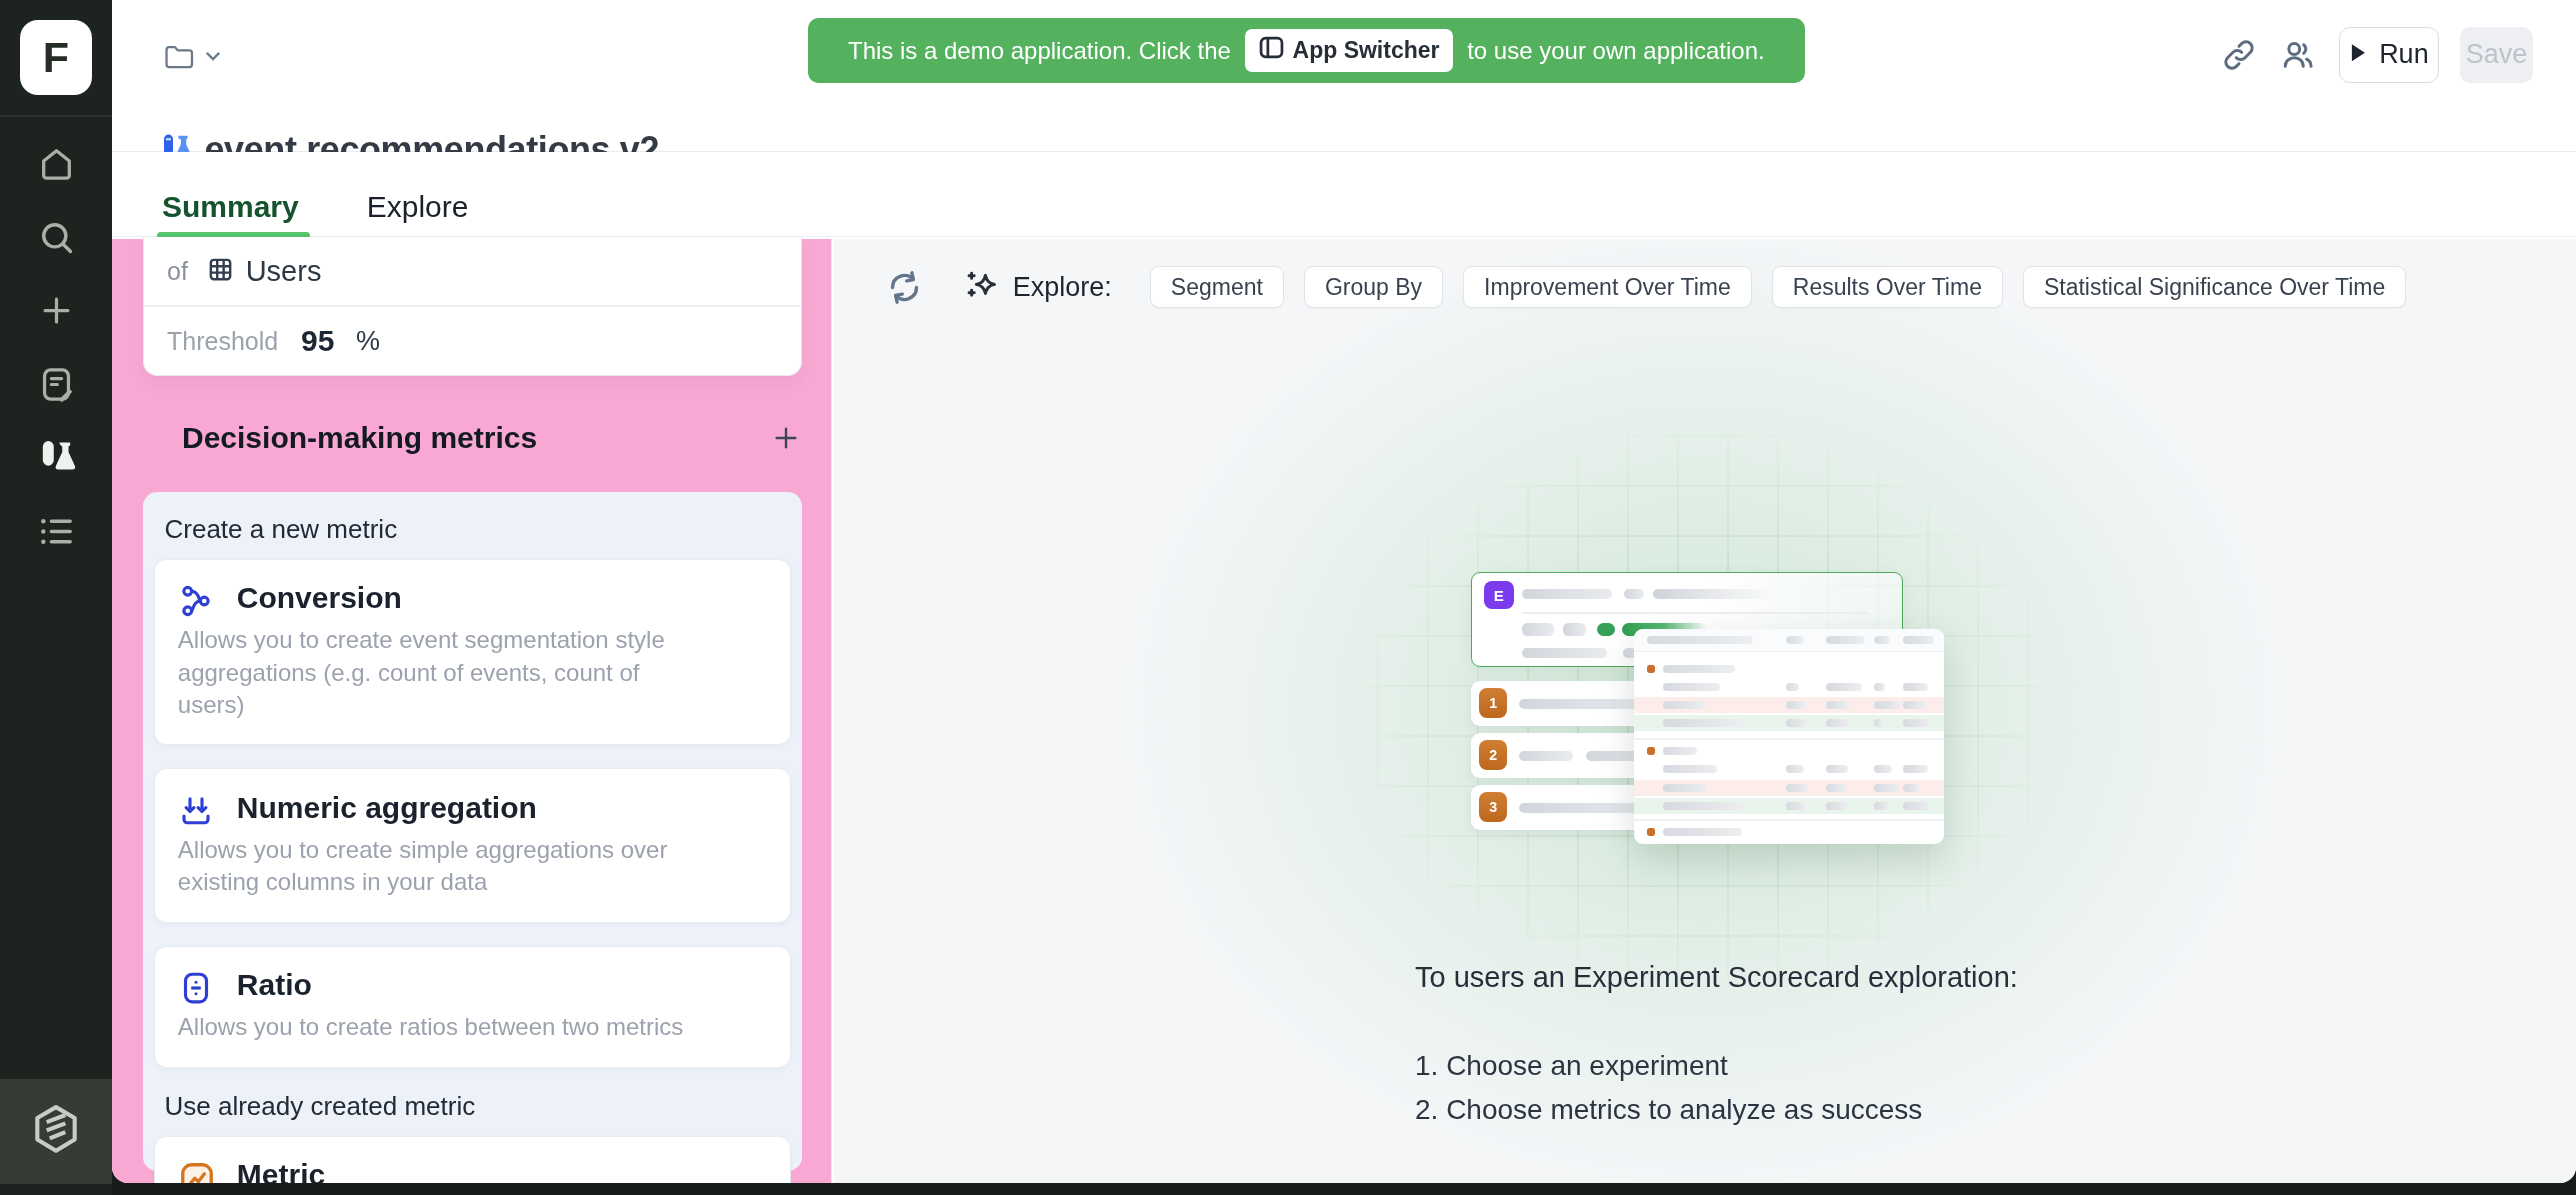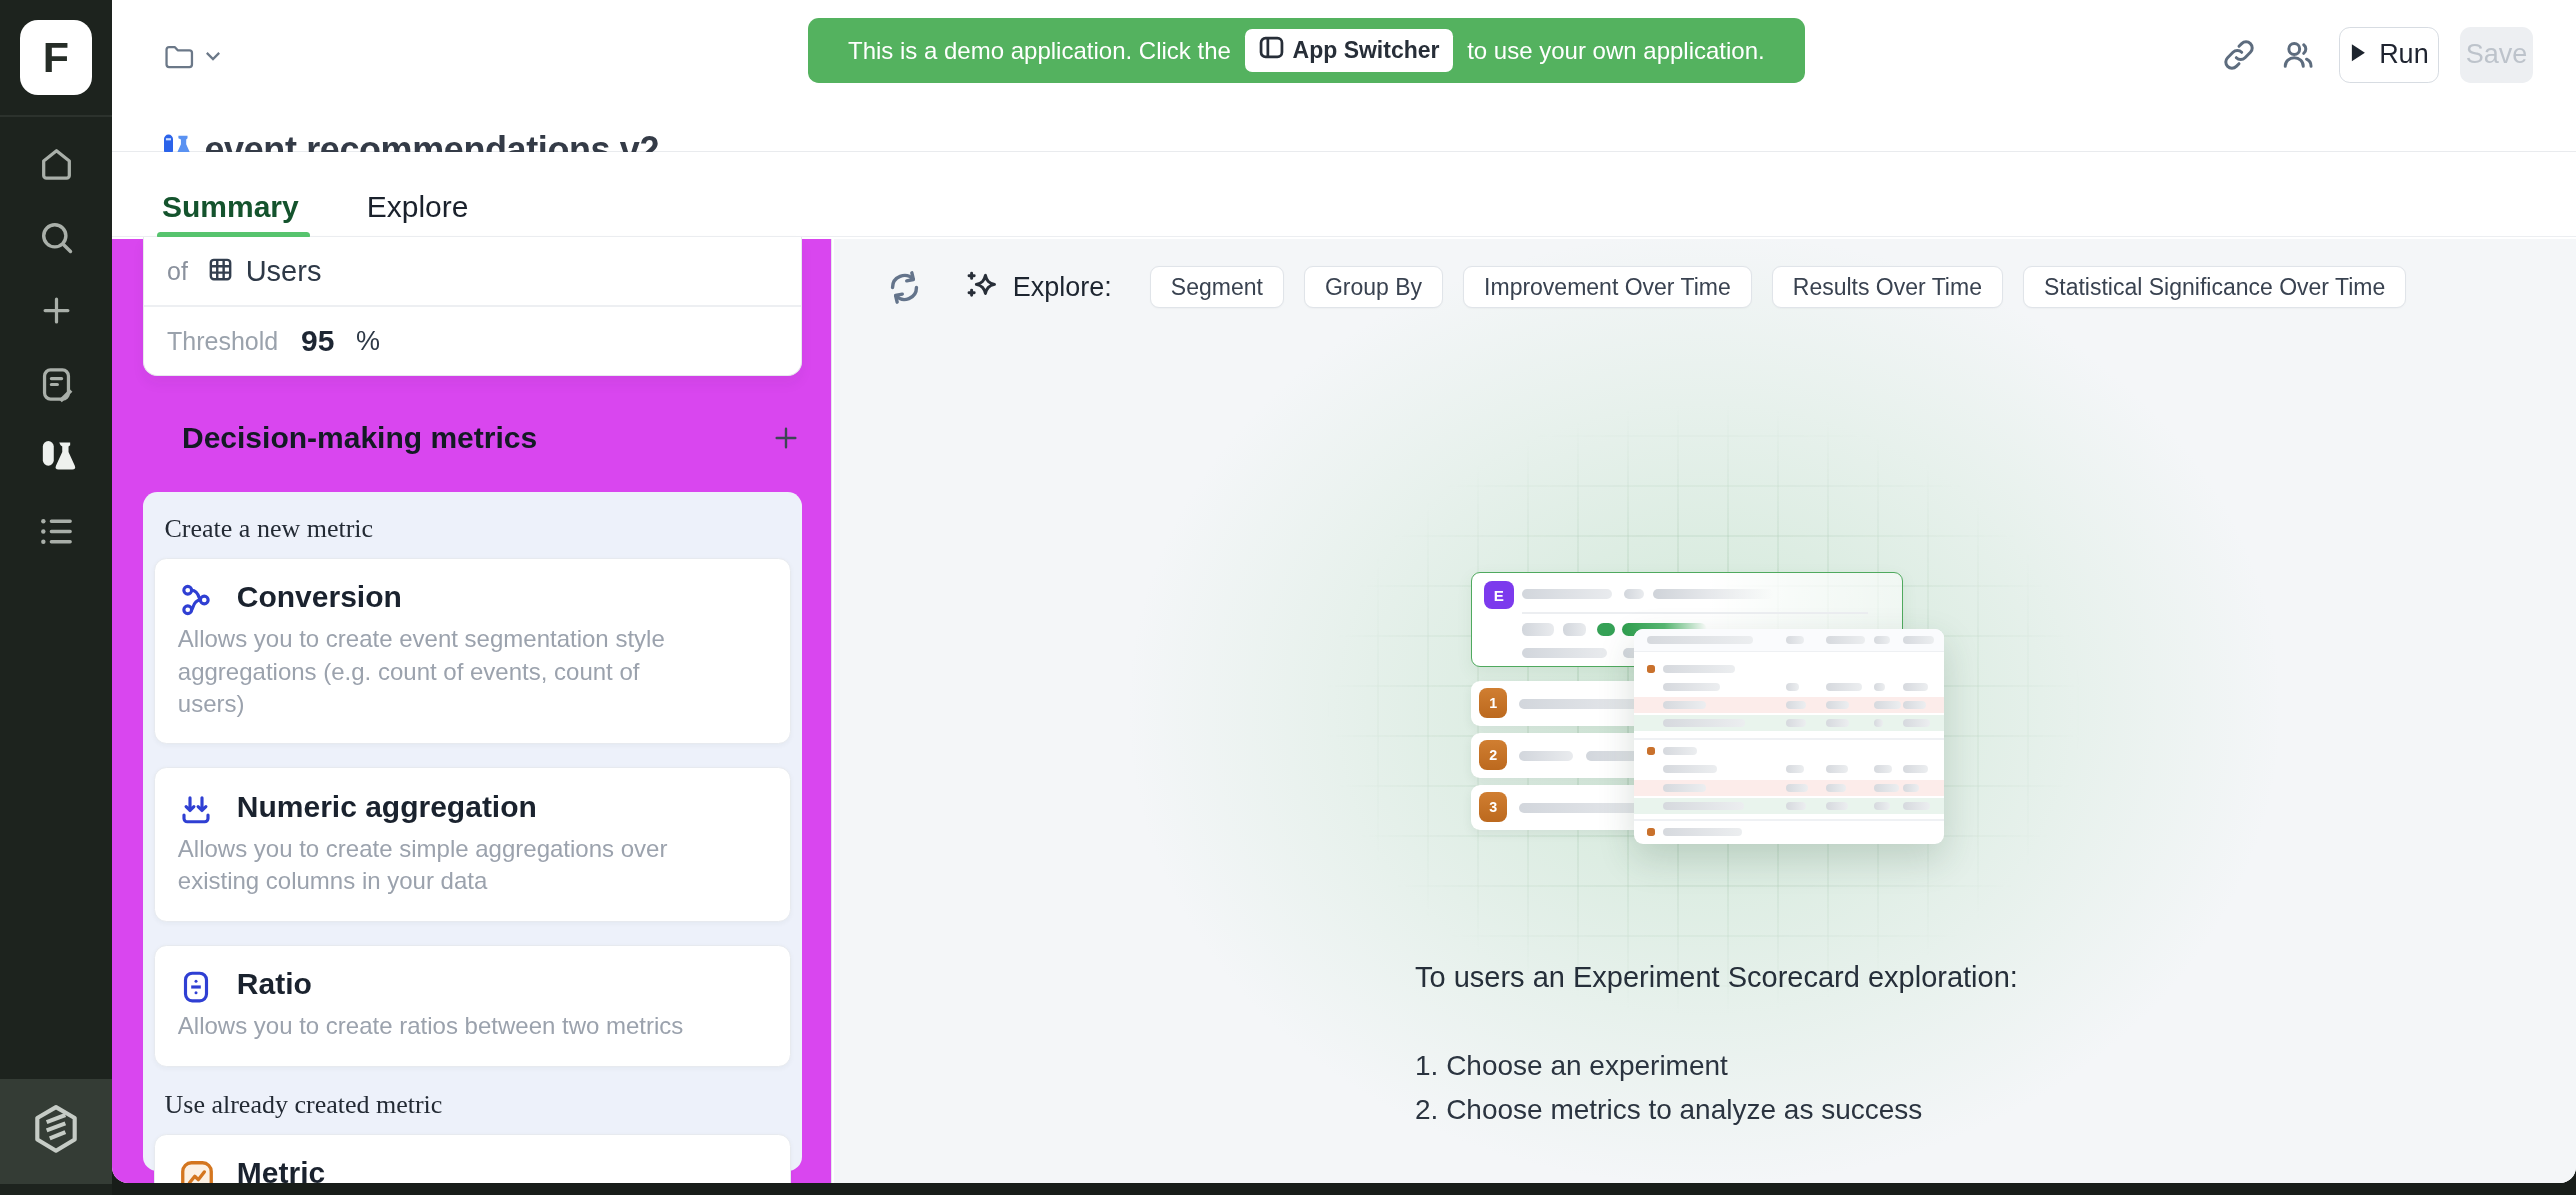--- a/index.html
+++ b/index.html
@@ -36,40 +36,40 @@
   .save-btn { width:73px; height:56px; border-radius:10.8px; background:#edeff2; color:#bdc3cb; font-size:27px; border:none; font-weight:500; font-family:inherit;}
 
   
   .tabsbar { position:relative; height:85px; border-bottom:1.8px solid #eceef1; padding-left:50px; display:flex; gap:68px; background:#fff; }
   .tab { font-size:30px; padding-top:24px; color:#1a212c; position:relative; height:85px; background:none; border:none; cursor:pointer; font-family:inherit; }
   .tab.active { font-weight:700; color:#14532d; }
   .tab.active::after { content:''; position:absolute; left:-5.4px; right:-10.8px; bottom:-1.8px; height:7.2px; border-radius:3.6px; background:#57c46e; }
 
   
   .main { position:absolute; top:239px; bottom:0; left:0; right:0; }
-  .left-col { position:absolute; left:0; top:0; bottom:0; width:720px; border-right:1.8px solid #e5e8ec; background:#d946ef; }
+  .left-col { position:absolute; left:0; top:0; bottom:0; width:720px; border-right:1.8px solid #e5e8ec; background:#f9a8d4; }
   .right-col { position:absolute; left:722px; top:0; right:0; bottom:0; background:#f4f6f8; overflow:hidden; }
 
   
   .summary-card { position:absolute; top:-1.8px; left:31px; width:659px; border:1.8px solid #e7e9ed; border-top:none;
                   border-radius:0 0 14.3px 14.3px; background:#fff; box-shadow:0 7.2px 12.5px rgba(30,40,60,0.05); }
   .sc-row { height:68px; display:flex; align-items:center; padding:0 23px; }
   .sc-div { height:1.8px; background:#edeff2; }
   .of-label { font-size:25px; color:#8a919d; margin-right:18px; }
   .users-label { font-size:29px; color:#2e3947; font-weight:500; margin-left:10.8px; }
   .th-label { font-size:25px; color:#9aa2ac; width:134px; }
   .th-val { font-size:30px; font-weight:600; color:#1d2633; }
   .th-unit { font-size:27px; color:#2e3947; margin-left:21.5px; }
 
   .section-head { position:absolute; top:181px; left:54px; width:638px; display:flex; justify-content:space-between; align-items:center; }
   .section-title { font-size:30px; font-weight:700; color:#141a24;margin-left:16px; }
   .add-btn { width:36px; height:36px; background:none; border:none; cursor:pointer; display:flex; align-items:center; justify-content:center; }
 
   .metric-groups { position:absolute; top:253px; left:31px; width:659px; height:679px; background:#edf1fa; border-radius:14.3px; padding:12.5px 9px; }
-  .group-label { font-size:26px; color:#232a34; margin:9px 12.5px 14.3px;font-family:Liberation Serif, serif; }
+  .group-label { font-size:26px; color:#232a34; margin:9px 12.5px 14.3px; }
   .metric-card { background:#fff; border:1.8px solid #e7eaef; border-radius:12.5px; padding:21.5px 23px 23px 23px; margin:0 1.8px 23px 1.8px;
                  position:relative; box-shadow:0 1.8px 5.4px rgba(30,40,60,0.04); cursor:pointer; }
   .mc-icon { position:absolute; left:23px; top:23px; }
   .mc-title { font-size:30px; font-weight:700; color:#1a222e; margin-left:59px; margin-bottom:9px; }
   .mc-desc { font-size:24px; color:#9ba2ad; line-height:1.35; max-width:520px; }
 
   
   .explore-bar { position:absolute; top:27px; left:50px; display:flex; align-items:center; z-index:3; }
   .refresh-btn { width:41px; height:41px; margin-right:38px; background:none; border:none; cursor:pointer; display:flex; align-items:center; justify-content:center;}
   .sparkle-wrap { margin-right:10.8px; display:flex; }

